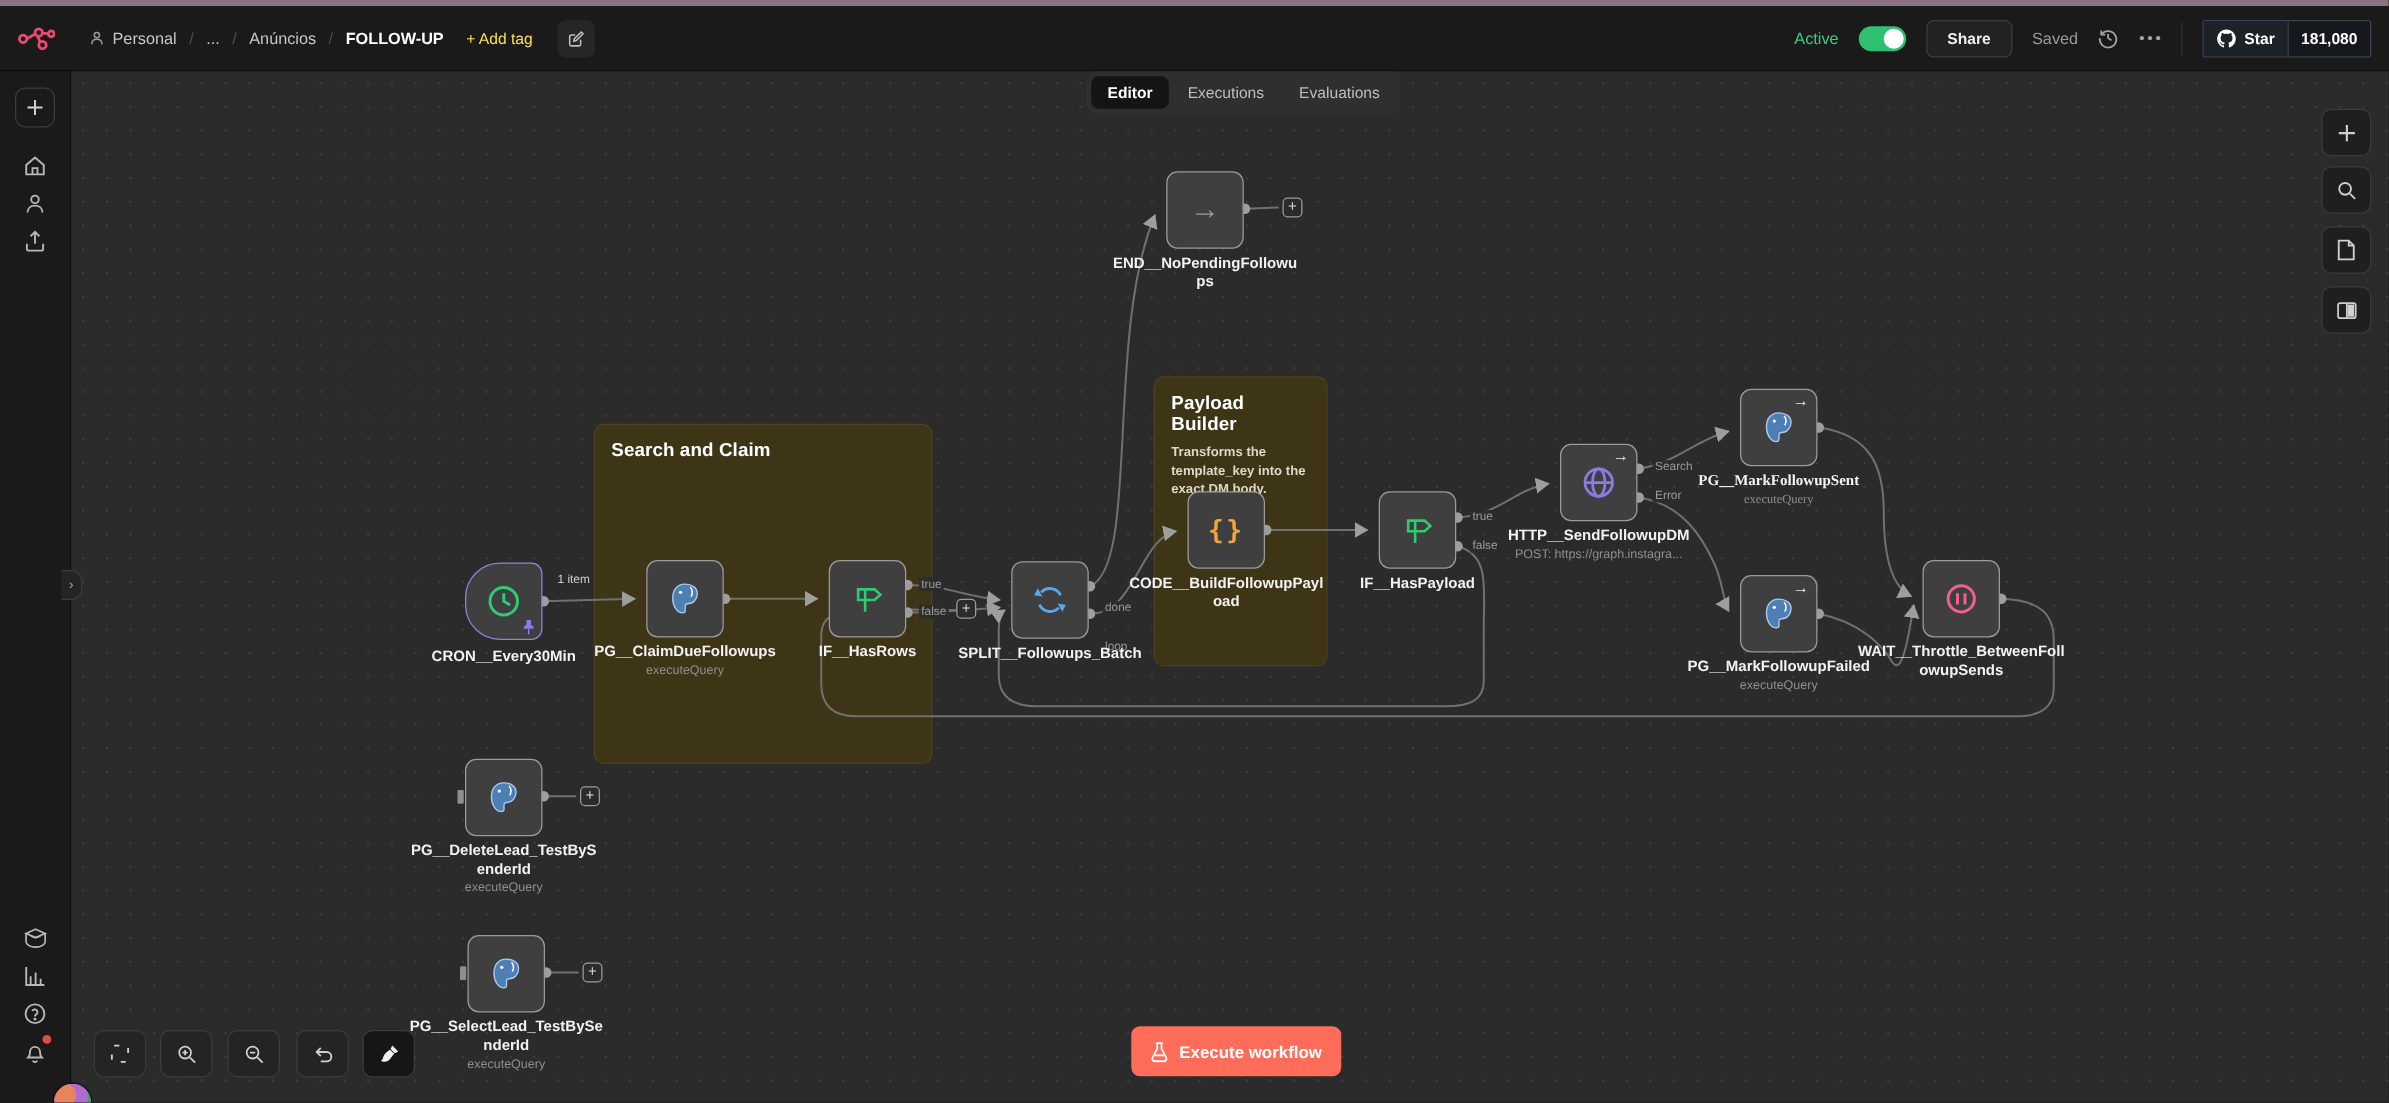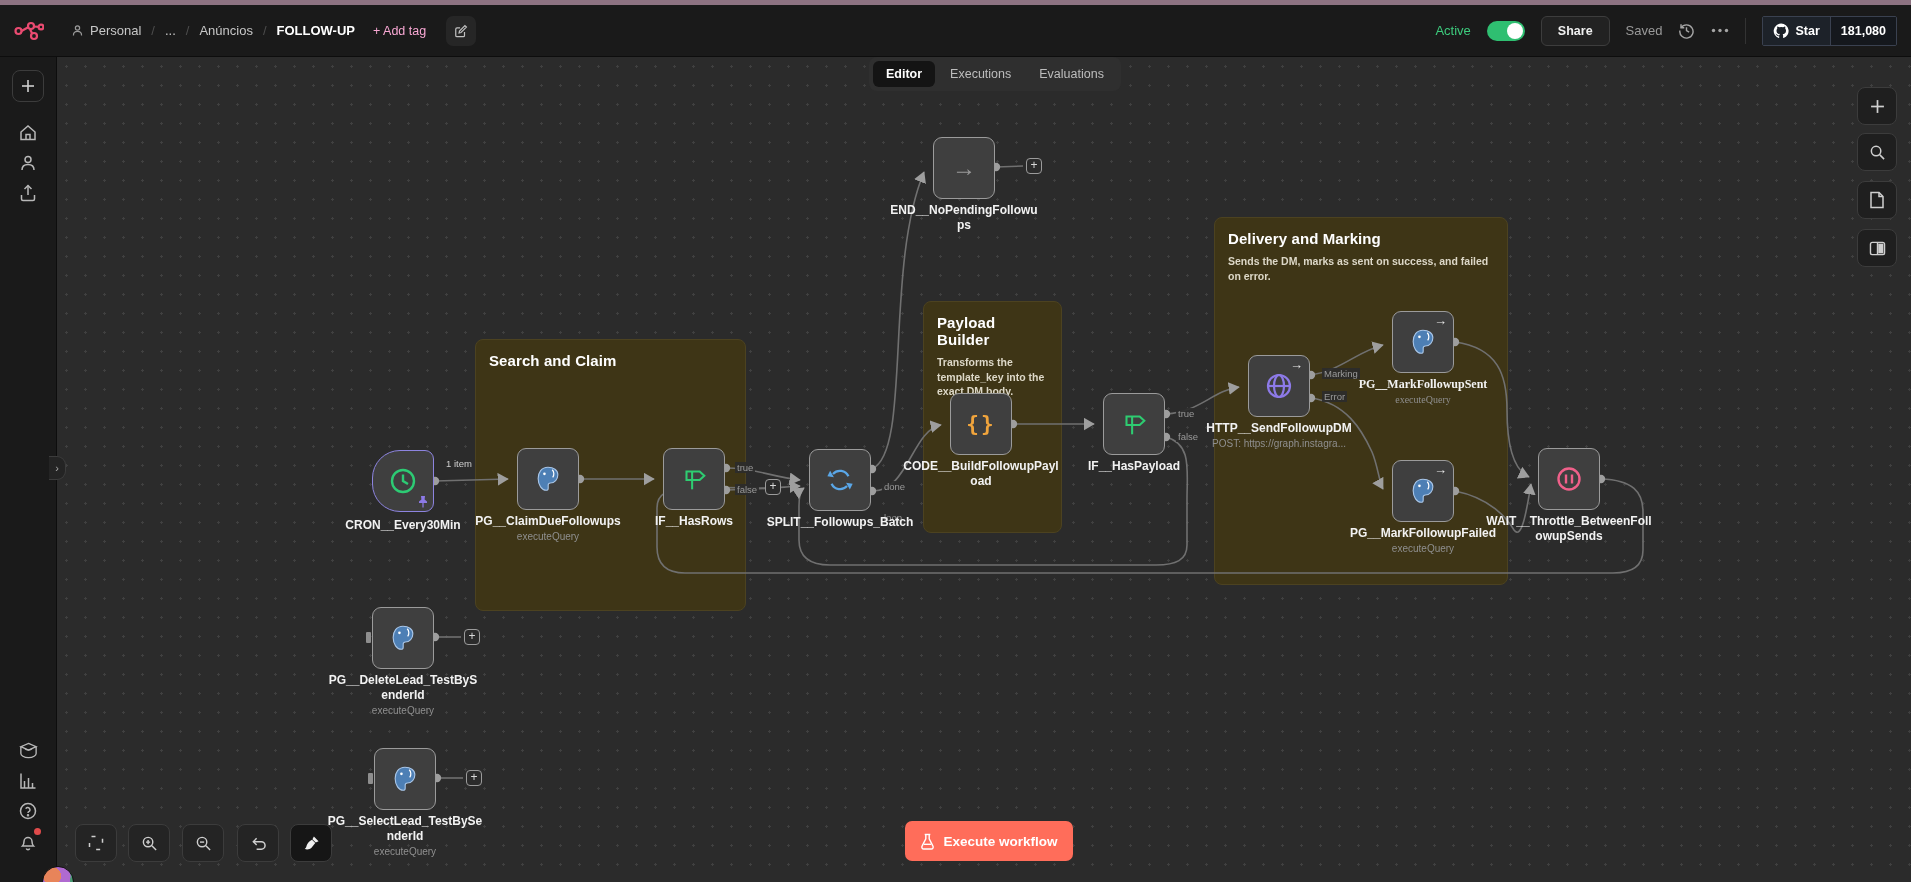--- a/index.html
+++ b/index.html
@@ -7,21 +7,21 @@
   #app { position:relative; width:1911px; height:882px; }
 
   
   .window-strip { position:absolute; left:0; top:0; width:1911px; height:5px; background:#8d7382; }
   .topbar { position:absolute; left:0; top:5px; width:1911px; height:52px; background:#1a1a1a; border-bottom:1px solid #0d0d0d; display:flex; align-items:center; }
   .logo { width:57px; display:flex; justify-content:center; align-items:center; }
   .crumbs { display:flex; align-items:center; gap:10px; margin-left:14px; color:#c7c7c7; font-size:13px; }
   .crumbs .sep { color:#4d4d4d; }
   .crumb { color:#c7c7c7; cursor:pointer; display:flex; align-items:center; gap:6px; }
   .crumb.current { color:#fff; font-weight:700; }
-  .addtag { color:#f9a8d4; font-size:12.5px; margin-left:8px; cursor:pointer; }
+  .addtag { color:#fde047; font-size:12.5px; margin-left:8px; cursor:pointer; }
   .tagedit { width:30px; height:30px; margin-left:10px; background:#262626; border-radius:7px; display:flex; align-items:center; justify-content:center; cursor:pointer; }
   .topright { margin-left:auto; display:flex; align-items:center; gap:16px; padding-right:14px; }
   .active-lbl { color:#3dcb7d; font-size:13px; }
   .toggle { width:38px; height:20px; border-radius:10px; background:#2fbf71; position:relative; cursor:pointer; }
   .toggle .knob { position:absolute; right:2px; top:2px; width:16px; height:16px; border-radius:50%; background:#fff; }
   .btn-dark { background:#222; border:1px solid #3d3d3d; color:#f0f0f0; font-size:12.5px; font-weight:700; padding:7px 16px; border-radius:6px; cursor:pointer; }
   .saved { color:#9a9a9a; font-size:13px; }
   .iconbtn { color:#a5a5a5; display:flex; align-items:center; cursor:pointer; }
   .vdiv { width:1px; height:26px; background:#333; }
   .gh { display:flex; align-items:stretch; border:1px solid #3a4150; border-radius:2px; overflow:hidden; cursor:pointer; }
@@ -248,24 +248,20 @@
     <span class="tab">Executions</span>
     <span class="tab">Evaluations</span>
   </div>
 
   <div class="sticky" style="left:475px; top:301px; width:271px; height:272px;margin-top:38px;">
     <h2>Search and Claim</h2>
   </div>
   <div class="sticky" style="left:923px; top:301px; width:139px; height:232px;">
     <h2>Payload Builder</h2>
     <p>Transforms the template_key into the exact DM body.</p>
-  </div>
-  <div class="sticky" style="left:1214px; top:217px; width:294px; height:368px;">
-    <h2>Delivery and Marking</h2>
-    <p>Sends the DM, marks as sent on success, and failed on error.</p>
   </div>
 
   <svg class="edges" width="1911" height="882" viewBox="0 0 1911 882">
     <defs>
       <marker id="arr" markerWidth="9" markerHeight="9" refX="6.5" refY="4" orient="auto">
         <path d="M0 0 L7 4 L0 8 Z" fill="#9e9e9e"></path>
       </marker>
     </defs>
     <g stroke="#707070" stroke-width="1.6" fill="none">
       <path d="M435 481 L508 479" marker-end="url(#arr)"></path>
@@ -311,21 +307,21 @@
     </g>
   </svg>
 
   <span class="edge-label items" style="left:444px; top:458px;">1 item</span>
   <span class="edge-label" style="left:735px; top:462px;">true</span>
   <span class="edge-label" style="left:735px; top:484px;">false</span>
   <span class="edge-label" style="left:882px; top:462px;margin-top:19px;">done</span>
   <span class="edge-label" style="left:882px; top:484px;margin-top:28px;">loop</span>
   <span class="edge-label" style="left:1176px; top:408px;">true</span>
   <span class="edge-label" style="left:1176px; top:431px;">false</span>
-  <span class="edge-label" style="left:1322px; top:368px;">Marking</span>
+  <span class="edge-label" style="left:1322px; top:368px;">Search</span>
   <span class="edge-label" style="left:1322px; top:391px;">Error</span>
 
   <div class="addnode" style="left:765px; top:479px;">+</div>
   <div class="addnode" style="left:1026px; top:158px;">+</div>
   <div class="addnode" style="left:464px; top:629px;">+</div>
   <div class="addnode" style="left:466px; top:770px;">+</div>
 
   <div class="node trigger" style="left:372px; top:450px;">
     <svg class="ic" width="32" height="32" viewBox="0 0 32 32">
         <g stroke="#2dcb74" stroke-width="2.4" fill="none">

